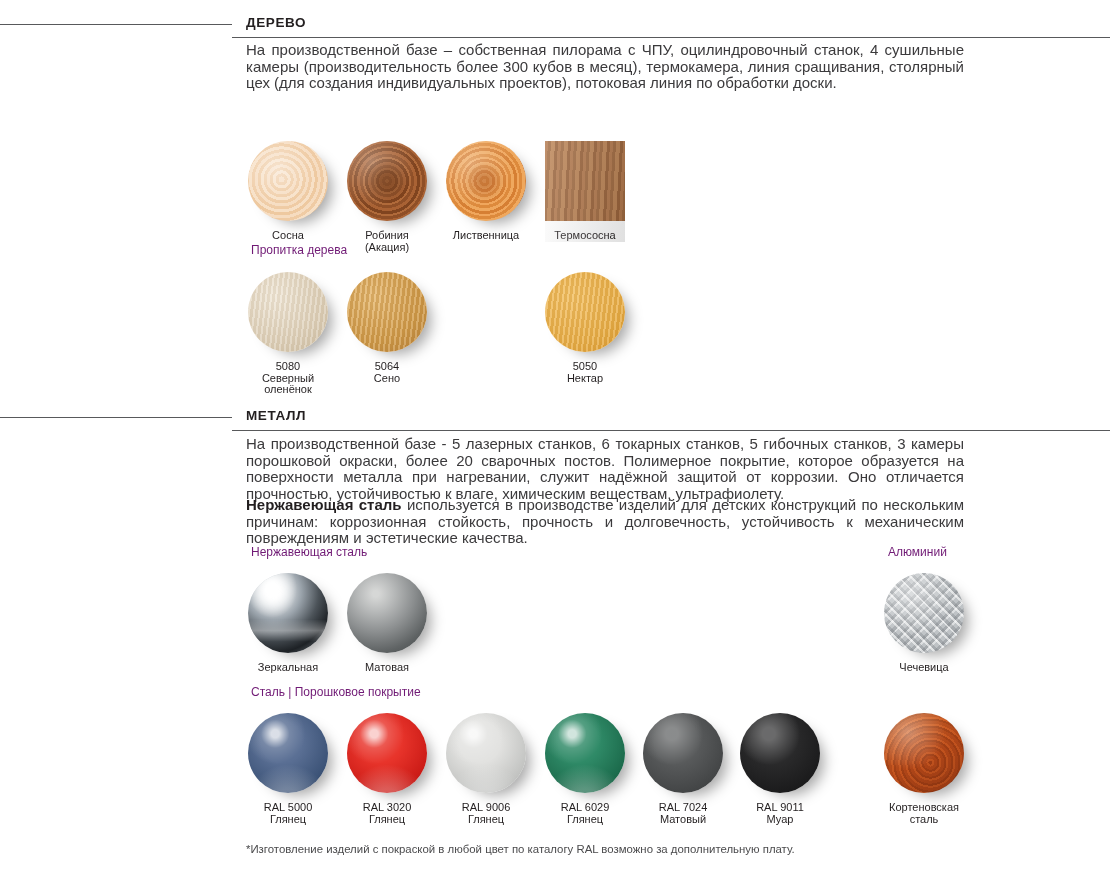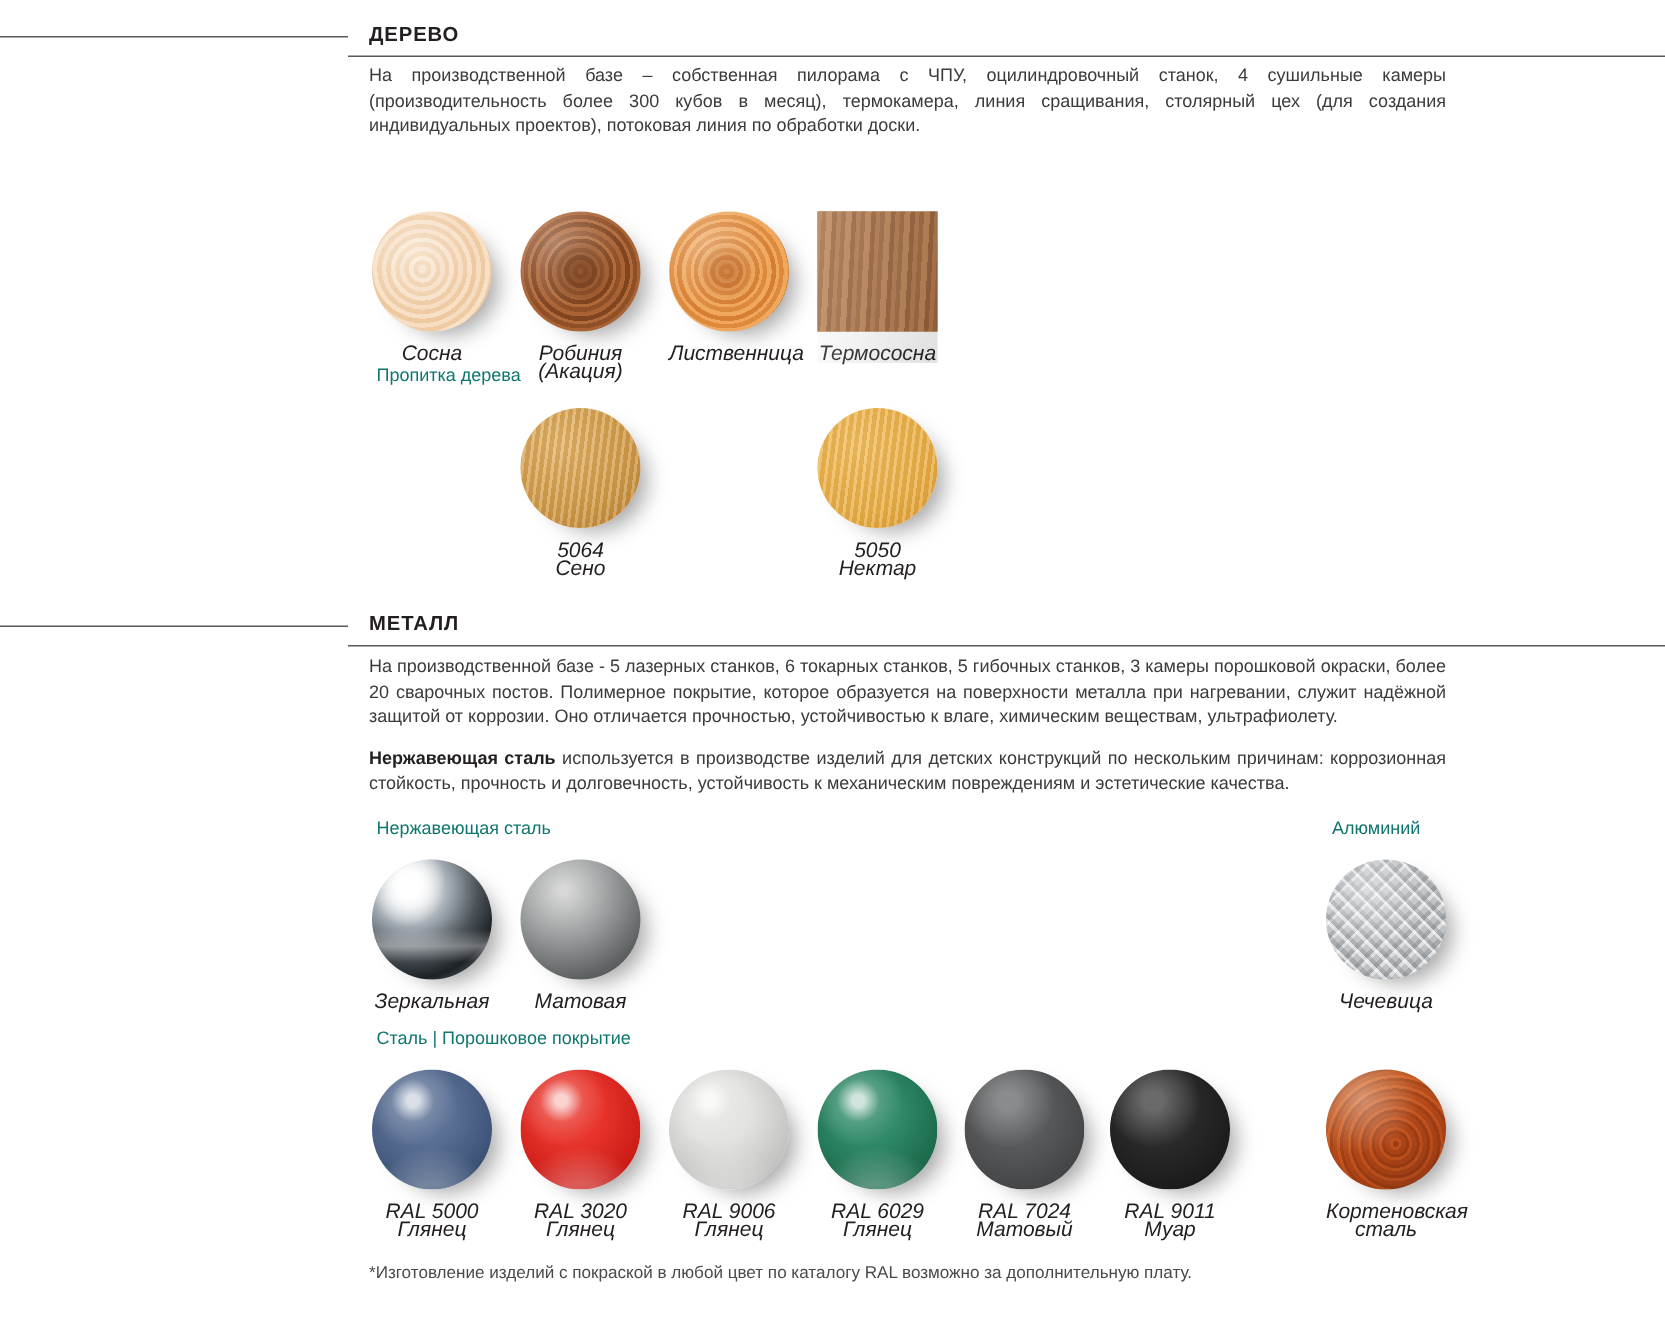--- a/index.html
+++ b/index.html
@@ -53,32 +53,32 @@
     font-weight: bold;
     letter-spacing: 0.6px;
     color: #231f20;
   }
 
   
   .para {
     position: absolute;
     left: 246px;
     width: 718px;
-    font-size: 12px;
+    font-size: 15px;
     line-height: 16.5px;
     text-align: justify;
     color: #3b3a3c;
   }
   .para b { font-weight: bold; color: #231f20; }
 
   
   .sublabel {
     position: absolute;
     font-size: 12px;
-    color: #0f766e;
+    color: #701a75;
   }
 
   
   .swatch {
     position: absolute;
     width: 80px;
     text-align: center;
   }
   .disc {
     width: 80px;
@@ -86,24 +86,23 @@
     border-radius: 50%;
     margin: 0 auto;
     position: relative;
     overflow: hidden;
   }
   .disc.shadow {
     box-shadow: 10px 8px 14px -6px rgba(0,0,0,0.35);
   }
   .cap {
     margin-top: 9px;
-    font-size: 14px;
+    font-size: 11px;
     line-height: 11.5px;
     color: #231f20;
-    font-style: italic;
   }
 
   
   .rectsw {
     position: absolute;
     width: 80px;
     text-align: center;
   }
   .rectsw .rect {
     width: 80px;
@@ -255,20 +254,25 @@
     <div class="disc shadow wood-robinia"></div>
     <div class="cap">Робиния (Акация)</div>
   </div>
   <div class="rectsw" style="left:545px; top:141px">
     <div class="rect wood-termo"></div>
     <div class="cap">Термососна</div>
   </div>
 
   <div class="sublabel" style="left:251px; top:243px">Пропитка дерева</div>
 
+  <div class="swatch" style="left:248px; top:272px">
+    <div class="disc shadow imp-5080"></div>
+    <div class="cap">5080</div>
+    <div class="cap" style="margin-top:0">Северный оленёнок</div>
+  </div>
   <div class="swatch" style="left:347px; top:272px">
     <div class="disc shadow imp-5064"></div>
     <div class="cap">5064</div>
     <div class="cap" style="margin-top:0">Сено</div>
   </div>
   <div class="swatch" style="left:545px; top:272px">
     <div class="disc shadow imp-5050"></div>
     <div class="cap">5050</div>
     <div class="cap" style="margin-top:0">Нектар</div>
   </div>

